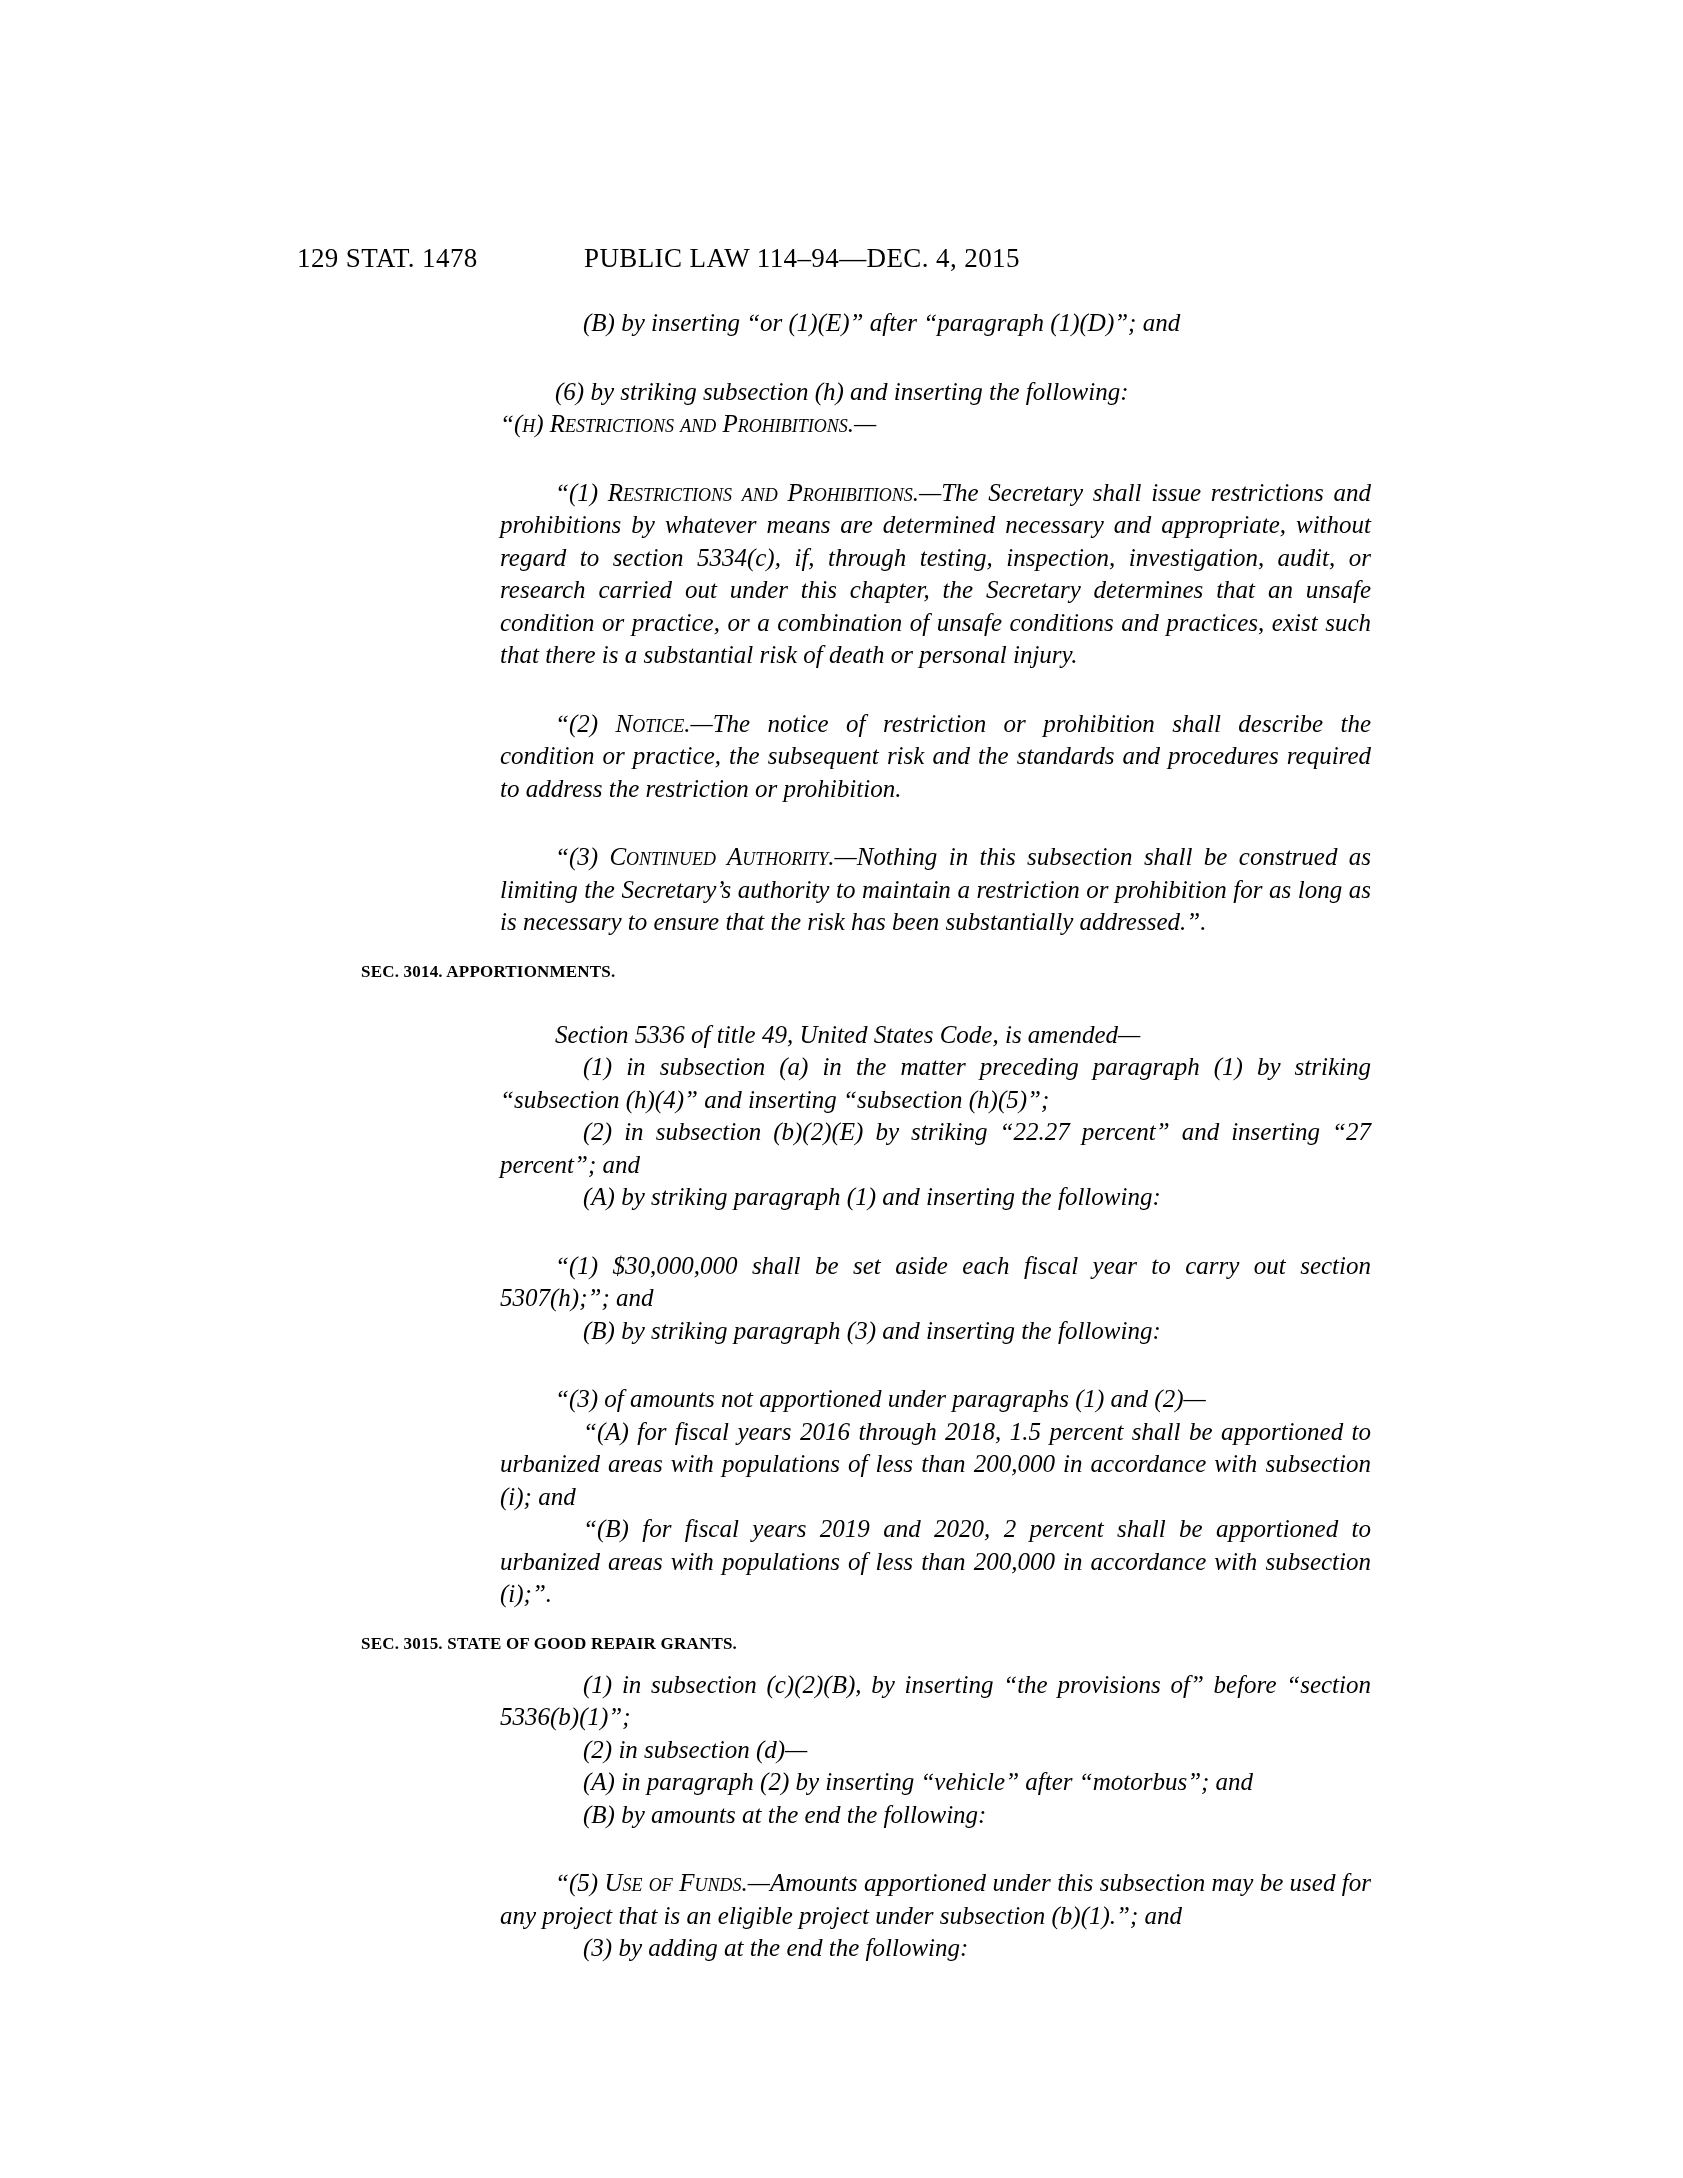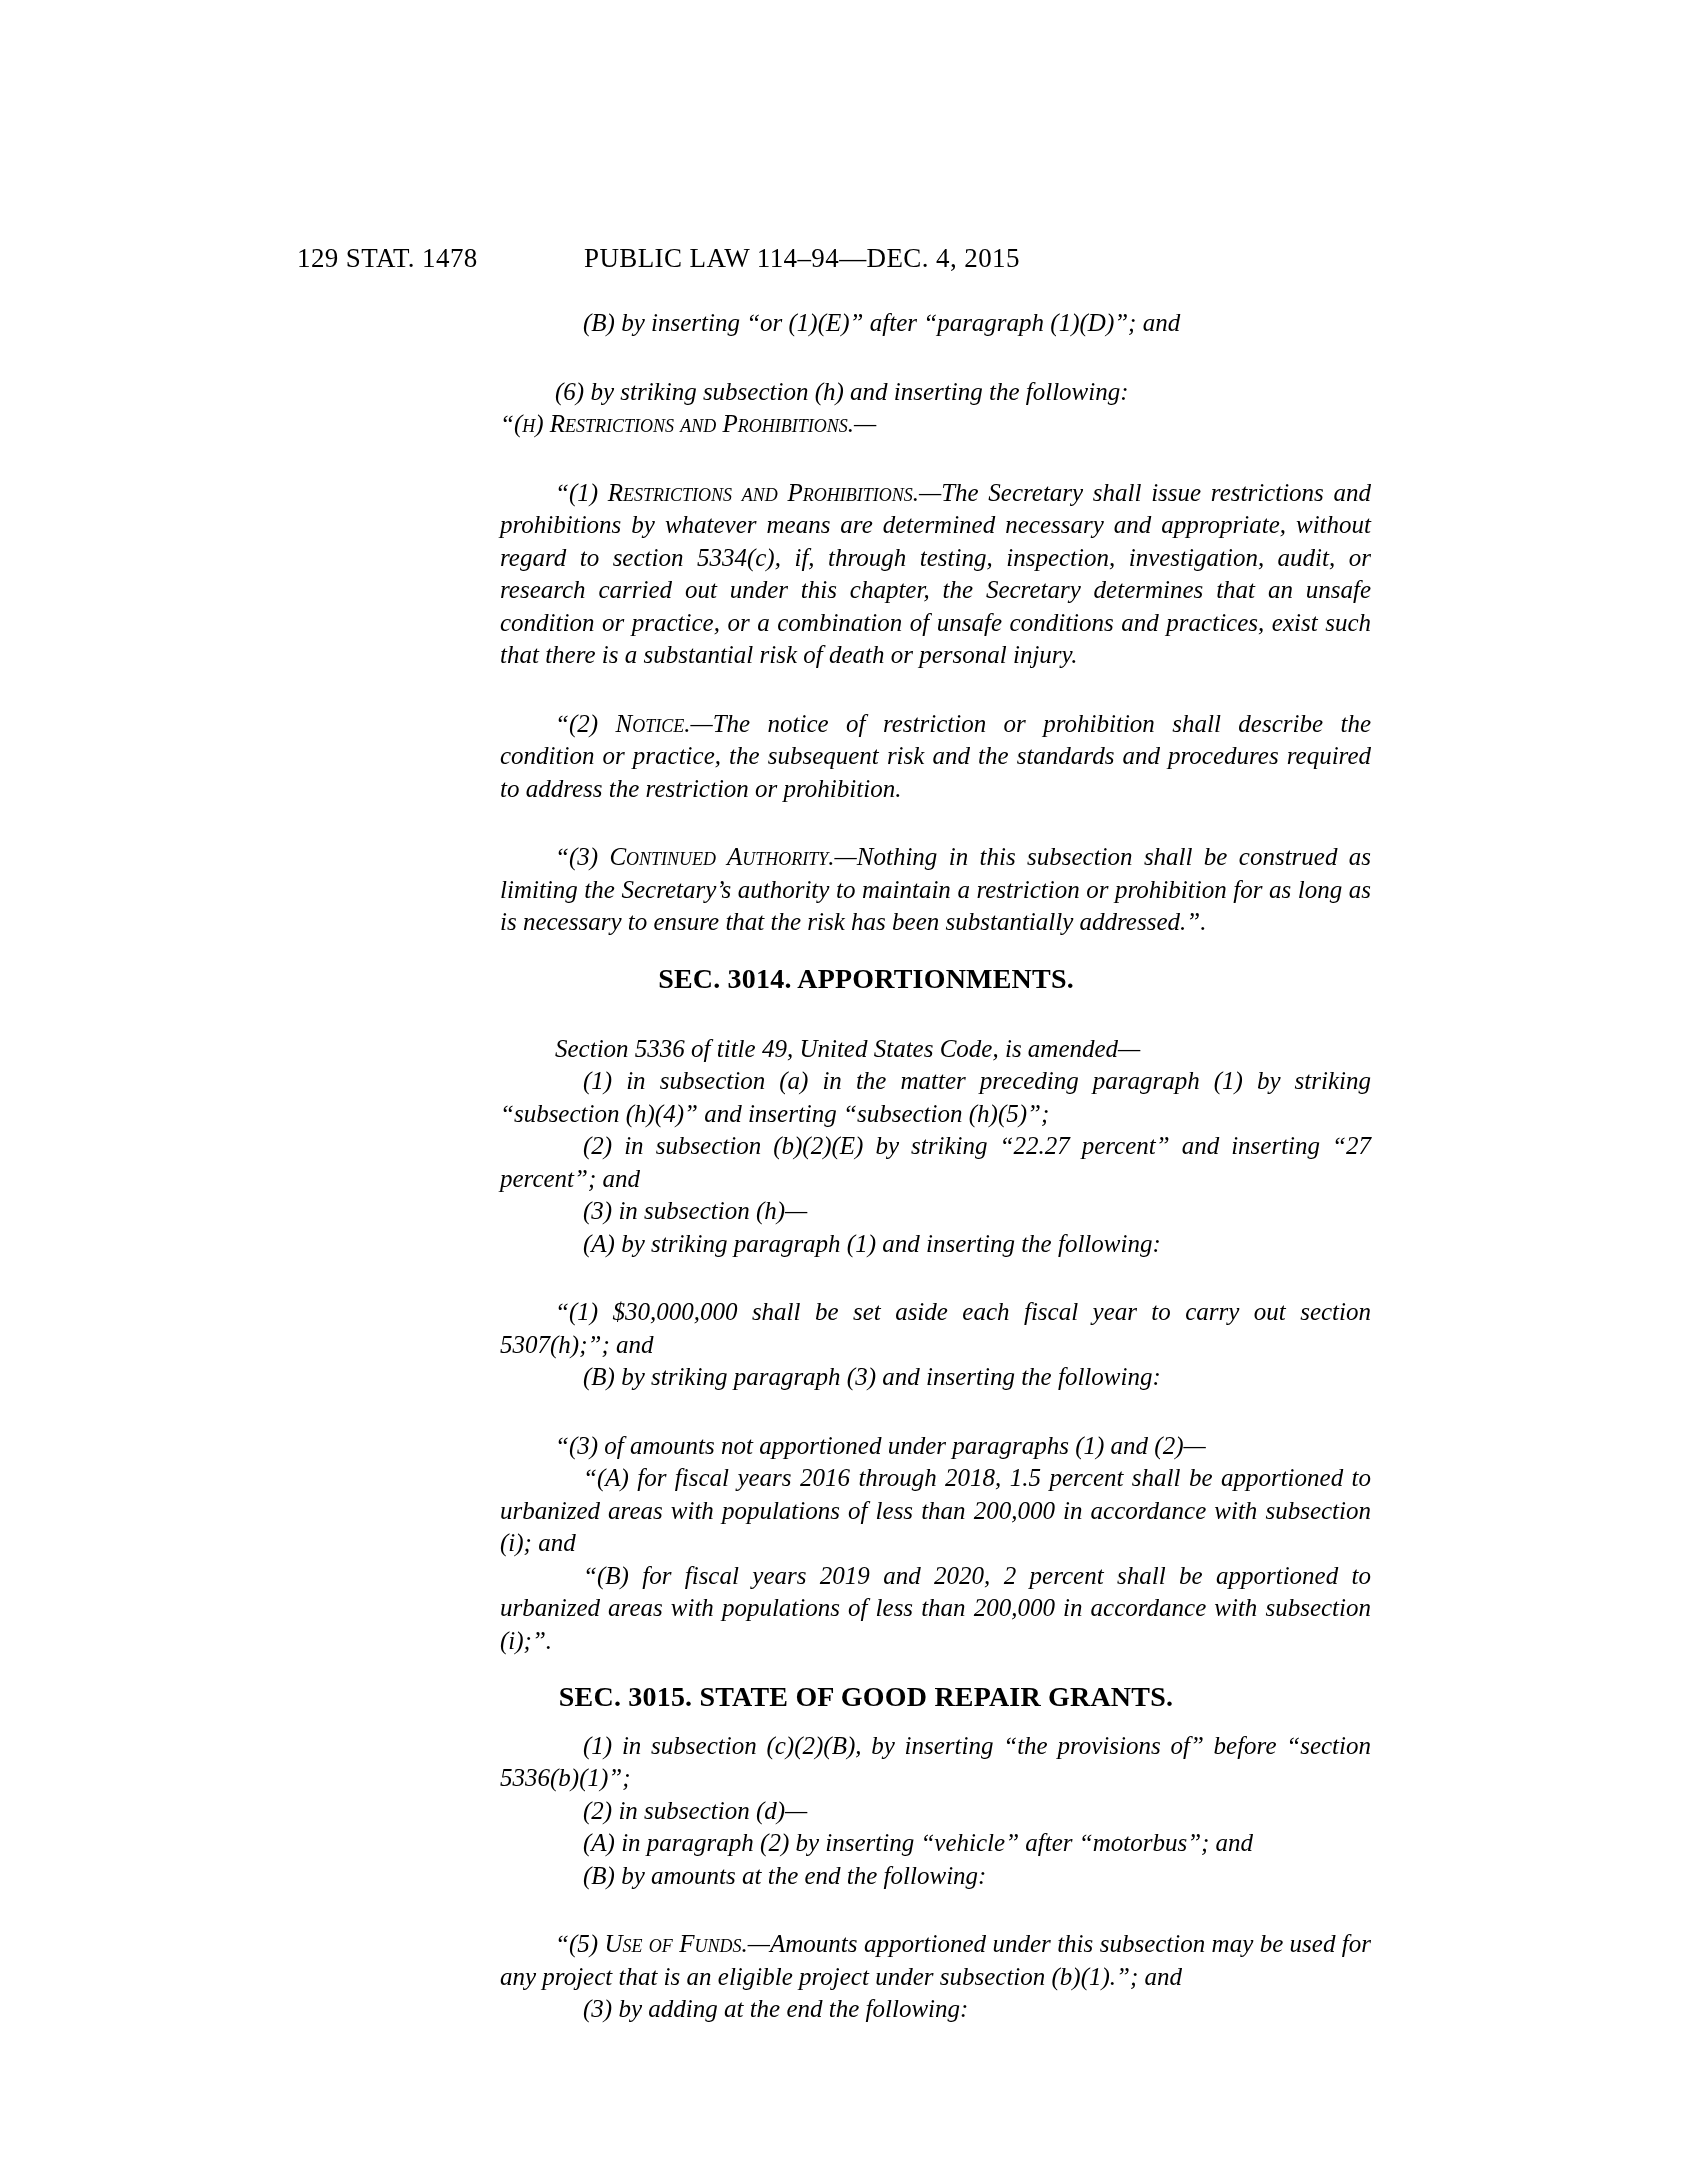--- a/index.html
+++ b/index.html
@@ -62,23 +62,23 @@
   }
   p.hang {
     text-indent: 0;
   }
   .sc {
     font-variant: small-caps;
   }
   h2.sec {
     font-family: "Liberation Serif", serif;
     font-weight: bold;
-    font-size: 28px;
+    font-size: 17px;
     margin: 22px 0 14px -139px;
-    text-align: center;
+    text-align: left;
     letter-spacing: 0.2px;
   }
 </style>
 </head>
 <body>
 
 <div class="page">
 
   <div class="header">
     <span class="stat">129 STAT. 1478</span><span class="law">PUBLIC LAW 114–94—DEC. 4, 2015</span>
@@ -99,21 +99,20 @@
     <p class="ind"><span class="sc">“(3) Continued Authority.</span><span>—Nothing in this subsection shall be construed as limiting the Secretary’s authority to maintain a restriction or prohibition for as long as is necessary to ensure that the risk has been substantially addressed.”.</span></p>
 
     <h2 class="sec">SEC. 3014. APPORTIONMENTS.</h2>
 
     <p class="ind">Section 5336 of title 49, United States Code, is amended—</p>
 
     <p class="ind-big">(1) in subsection (a) in the matter preceding paragraph (1) by striking “subsection (h)(4)” and inserting “subsection (h)(5)”;</p>
 
     <p class="ind-big">(2) in subsection (b)(2)(E) by striking “22.27 percent” and inserting “27 percent”; and</p>
 
-    <p class="ind-big">(3) in subsection (h)—</p>
 
     <p class="ind-big">(A) by striking paragraph (1) and inserting the following:</p>
 
     <p class="ind">“(1) $30,000,000 shall be set aside each fiscal year to carry out section 5307(h);”; and</p>
 
     <p class="ind-big">(B) by striking paragraph (3) and inserting the following:</p>
 
     <p class="ind">“(3) of amounts not apportioned under paragraphs (1) and (2)—</p>
 
     <p class="ind-big">“(A) for fiscal years 2016 through 2018, 1.5 percent shall be apportioned to urbanized areas with populations of less than 200,000 in accordance with subsection (i); and</p>

